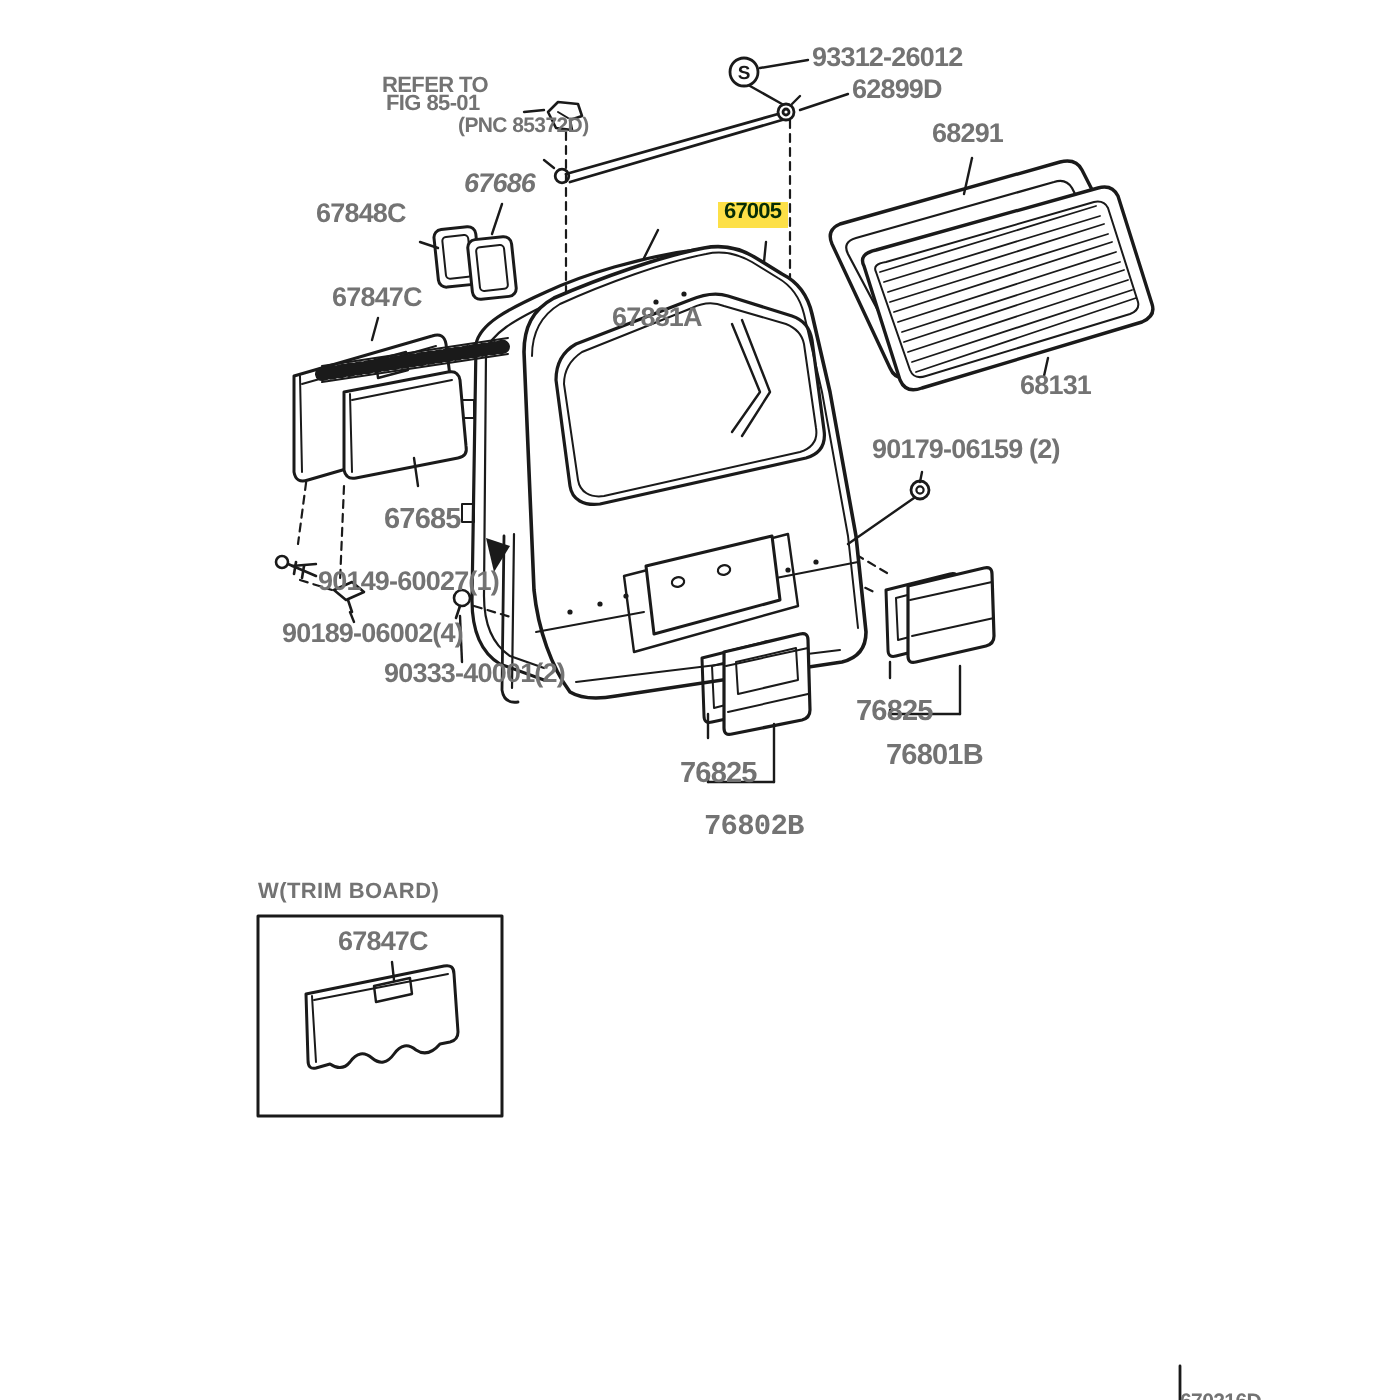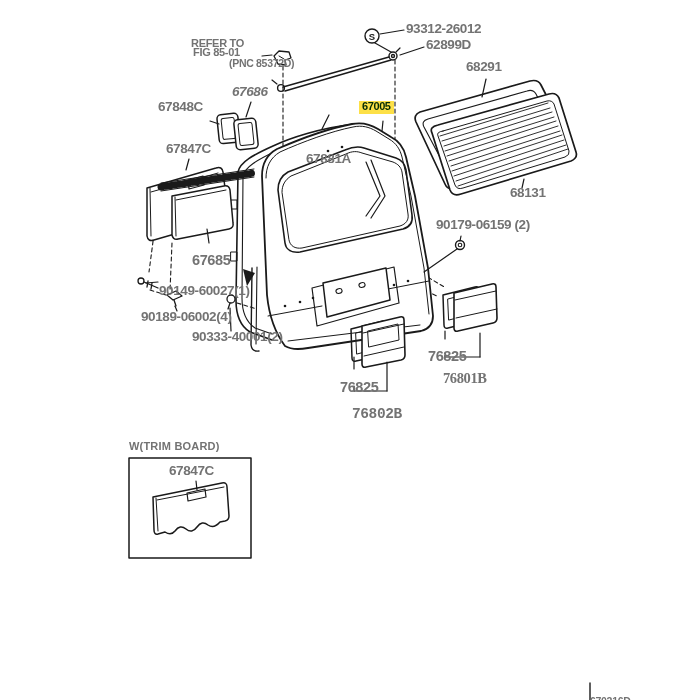--- a/index.html
+++ b/index.html
@@ -239,18 +239,18 @@
 <div class="lbl" style="left:166px;top:142px;">67847C</div>
 <div class="lbl" style="left:510px;top:186px;">68131</div>
 <div class="lbl" style="left:436px;top:218px;">90179-06159 (2)</div>
 <div class="lbl big" style="left:192px;top:241px;">67685</div>
 <div class="lbl" style="left:159px;top:284px;">90149-60027(1)</div>
 <div class="lbl" style="left:141px;top:310px;">90189-06002(4)</div>
 <div class="lbl" style="left:192px;top:330px;text-align:center;">90333-40001(2)</div>
 <div class="lbl big" style="left:340px;top:368px;">76825</div>
 <div class="lbl big" style="left:352px;top:395px;font-family:Liberation Mono, monospace;">76802B</div>
 <div class="lbl big" style="left:428px;top:337px;">76825</div>
-<div class="lbl big" style="left:443px;top:359px;font-family:Liberation Serif, serif;">76801B</div>
+<div class="lbl big" style="left:443px;top:359px;">76801B</div>
 
 <div class="lbl sm" style="left:129px;top:441px;letter-spacing:0.2px;">W(TRIM BOARD)</div>
 <div class="lbl" style="left:169px;top:464px;">67847C</div>
 
 <div class="lbl code" style="left:550px;top:696px;padding-left:40px;">670216D</div>
 
 </body></html>

